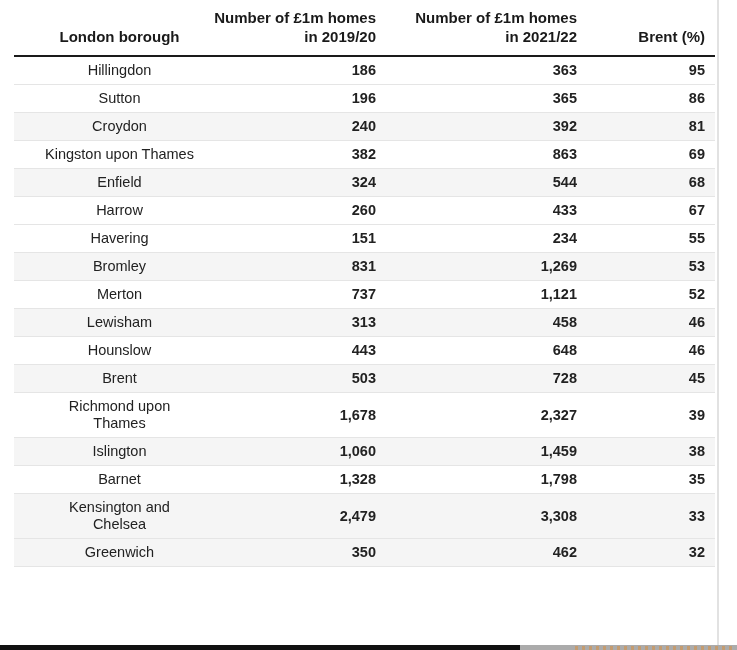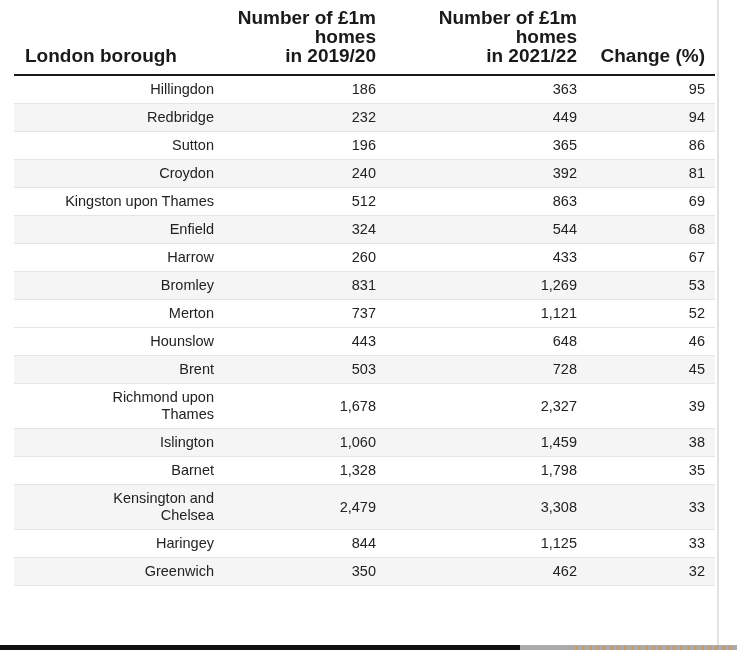--- a/index.html
+++ b/index.html
@@ -25,57 +25,58 @@
     border-collapse: collapse;
     table-layout: fixed;
     width: 701px;
   }
   col.c-borough { width: 200px; }
   col.c-2019    { width: 162px; }
   col.c-2021    { width: 201px; }
   col.c-change  { width: 138px; }
 
   thead th {
-    font-size: 19px;
+    font-size: 15px;
     font-weight: bold;
     line-height: 19px;
     color: #1a1a1a;
     vertical-align: bottom;
     padding: 8px 0 9px 0;
     text-align: right;
     border-bottom: 2px solid var(--rule, #1a1a1a);
   }
   thead th.borough {
-    text-align: left;
+    text-align: center;
     padding-left: 11px;
   }
   thead th.change {
     padding-right: 10px;
   }
 
   tbody td {
     font-size: 14.5px;
     line-height: 17px;
     padding: 5px 0;
     vertical-align: middle;
     color: var(--text, #222);
   }
   tbody tr {
     border-bottom: 1px solid var(--divider, #e5e5e5);
   }
   tbody tr.alt {
     background: var(--altbg, #f5f5f5);
   }
   td.borough {
-    text-align: right;
+    text-align: center;
     padding-left: 11px;
     white-space: pre-line;
   }
   td.num {
     text-align: right;
+    font-weight: bold;
   }
   td.change {
     padding-right: 10px;
   }
 
   .right-divider {
     position: absolute;
     left: 717px;
     top: 0;
     width: 2px;
@@ -136,77 +137,83 @@
       <tr>
         <th class="borough">London borough</th>
         <th class="num">
           <span>Number of £1m homes</span><br>
           <span>in 2019/20</span>
         </th>
         <th class="num">
           <span>Number of £1m homes</span><br>
           <span>in 2021/22</span>
         </th>
-        <th class="num change">Change (%)</th>
+        <th class="num change">Brent (%)</th>
       </tr>
     </thead>
     <tbody>
         <tr>
           <td class="borough">Hillingdon</td>
           <td class="num">186</td>
           <td class="num">363</td>
           <td class="num change">95</td>
         </tr>
-        <tr class="alt">
-          <td class="borough">Redbridge</td>
-          <td class="num">232</td>
-          <td class="num">449</td>
-          <td class="num change">94</td>
-        </tr>
         <tr>
           <td class="borough">Sutton</td>
           <td class="num">196</td>
           <td class="num">365</td>
           <td class="num change">86</td>
         </tr>
         <tr class="alt">
           <td class="borough">Croydon</td>
           <td class="num">240</td>
           <td class="num">392</td>
           <td class="num change">81</td>
         </tr>
         <tr>
           <td class="borough">Kingston upon Thames</td>
-          <td class="num">512</td>
+          <td class="num">382</td>
           <td class="num">863</td>
           <td class="num change">69</td>
         </tr>
         <tr class="alt">
           <td class="borough">Enfield</td>
           <td class="num">324</td>
           <td class="num">544</td>
           <td class="num change">68</td>
         </tr>
         <tr>
           <td class="borough">Harrow</td>
           <td class="num">260</td>
           <td class="num">433</td>
           <td class="num change">67</td>
         </tr>
+        <tr>
+          <td class="borough">Havering</td>
+          <td class="num">151</td>
+          <td class="num">234</td>
+          <td class="num change">55</td>
+        </tr>
         <tr class="alt">
           <td class="borough">Bromley</td>
           <td class="num">831</td>
           <td class="num">1,269</td>
           <td class="num change">53</td>
         </tr>
         <tr>
           <td class="borough">Merton</td>
           <td class="num">737</td>
           <td class="num">1,121</td>
           <td class="num change">52</td>
+        </tr>
+        <tr class="alt">
+          <td class="borough">Lewisham</td>
+          <td class="num">313</td>
+          <td class="num">458</td>
+          <td class="num change">46</td>
         </tr>
         <tr>
           <td class="borough">Hounslow</td>
           <td class="num">443</td>
           <td class="num">648</td>
           <td class="num change">46</td>
         </tr>
         <tr class="alt">
           <td class="borough">Brent</td>
           <td class="num">503</td>
@@ -232,26 +239,20 @@
           <td class="num">1,798</td>
           <td class="num change">35</td>
         </tr>
         <tr class="alt">
           <td class="borough">Kensington and
 Chelsea</td>
           <td class="num">2,479</td>
           <td class="num">3,308</td>
           <td class="num change">33</td>
         </tr>
-        <tr>
-          <td class="borough">Haringey</td>
-          <td class="num">844</td>
-          <td class="num">1,125</td>
-          <td class="num change">33</td>
-        </tr>
         <tr class="alt">
           <td class="borough">Greenwich</td>
           <td class="num">350</td>
           <td class="num">462</td>
           <td class="num change">32</td>
         </tr>
       </tbody>
   </table>
 </div>
 

